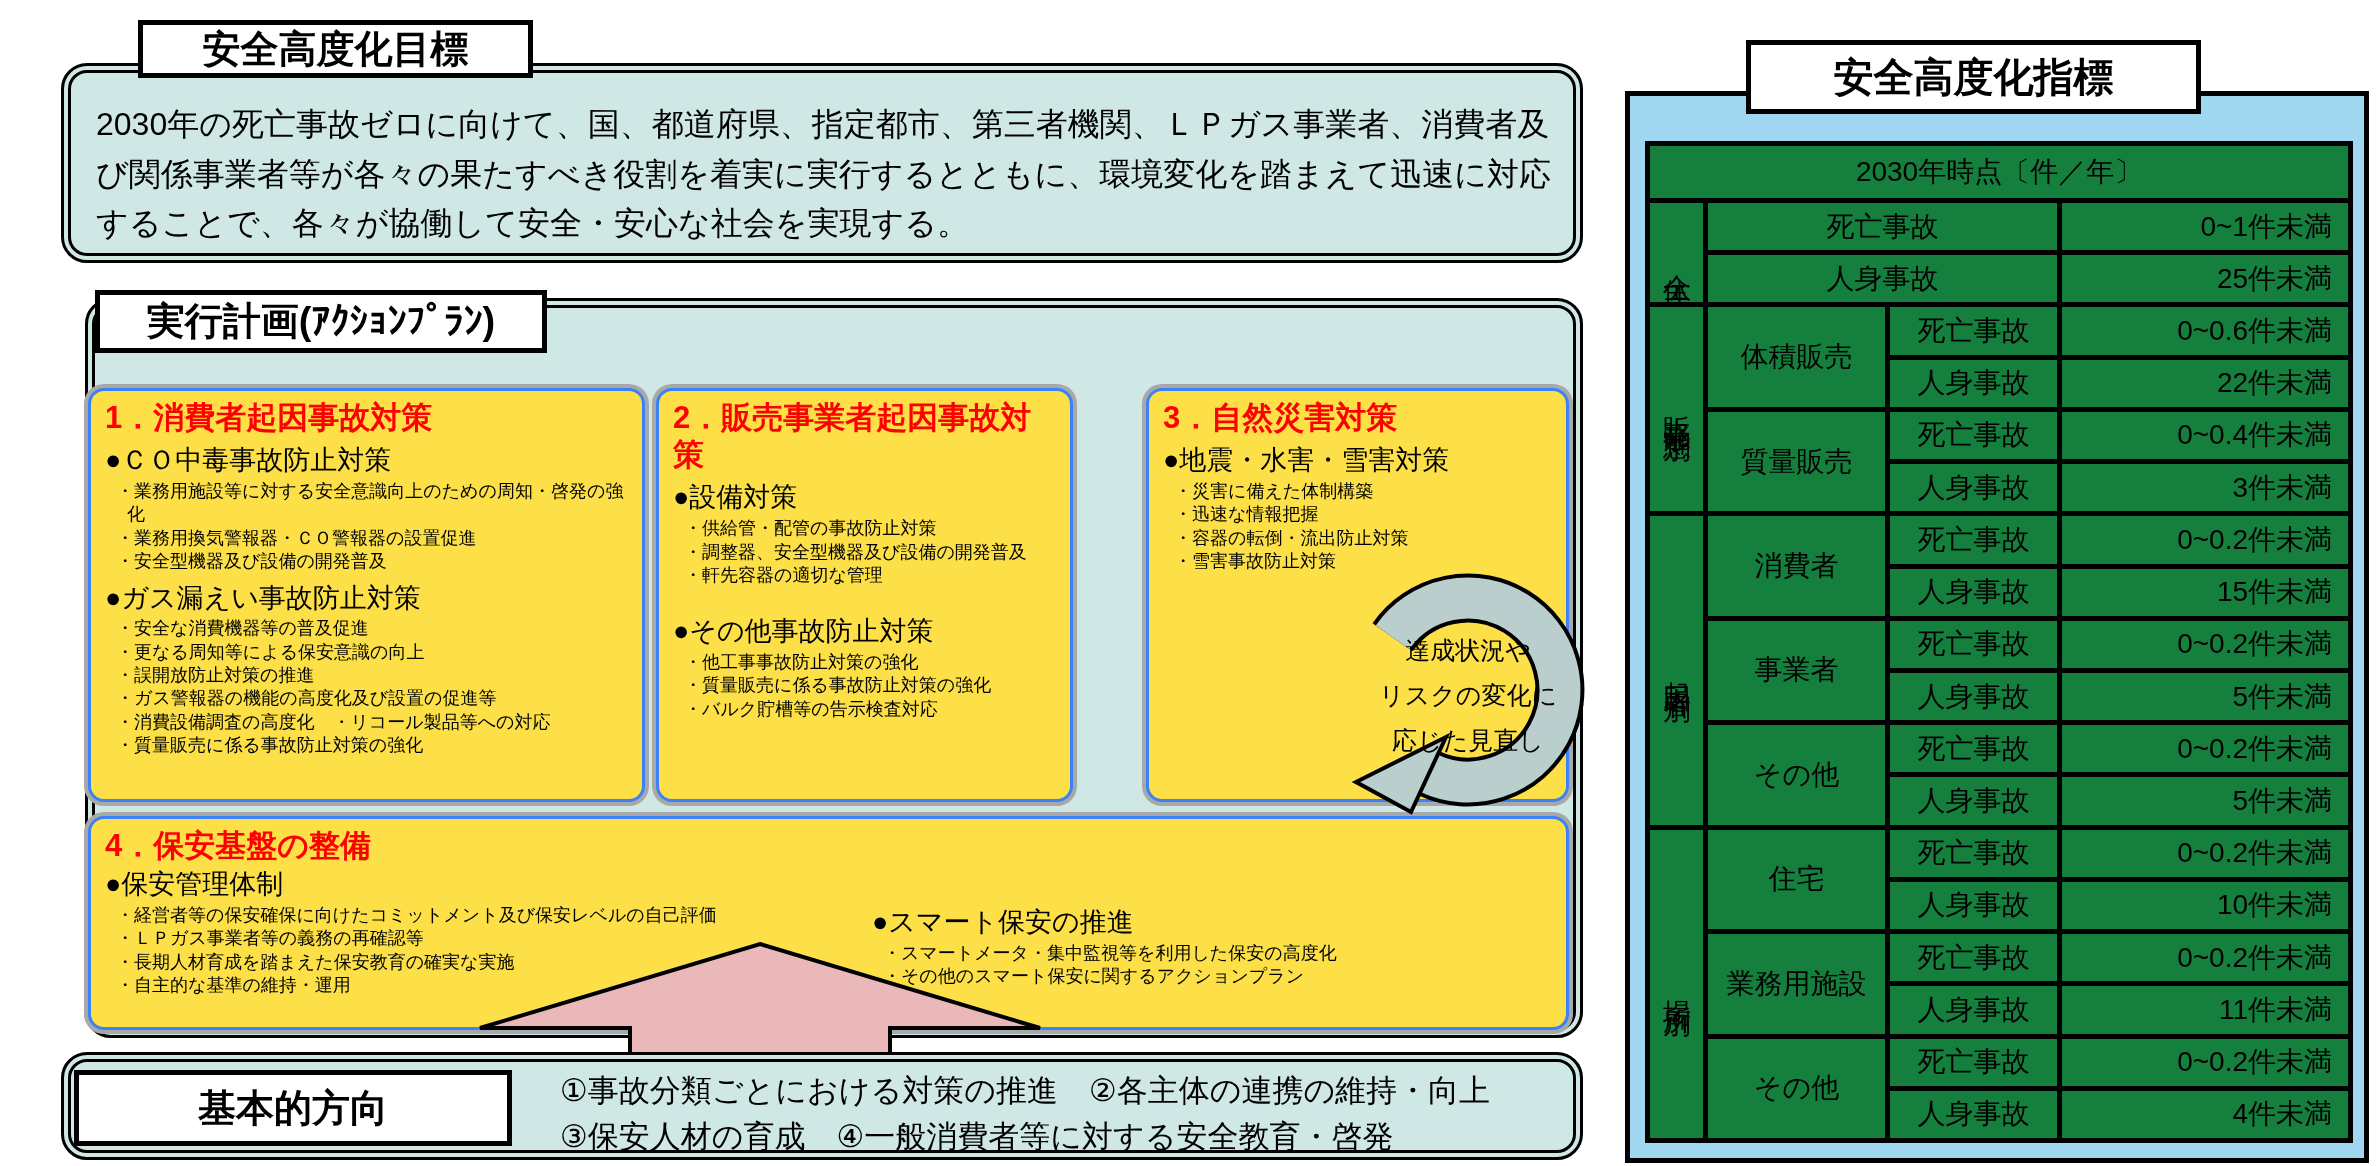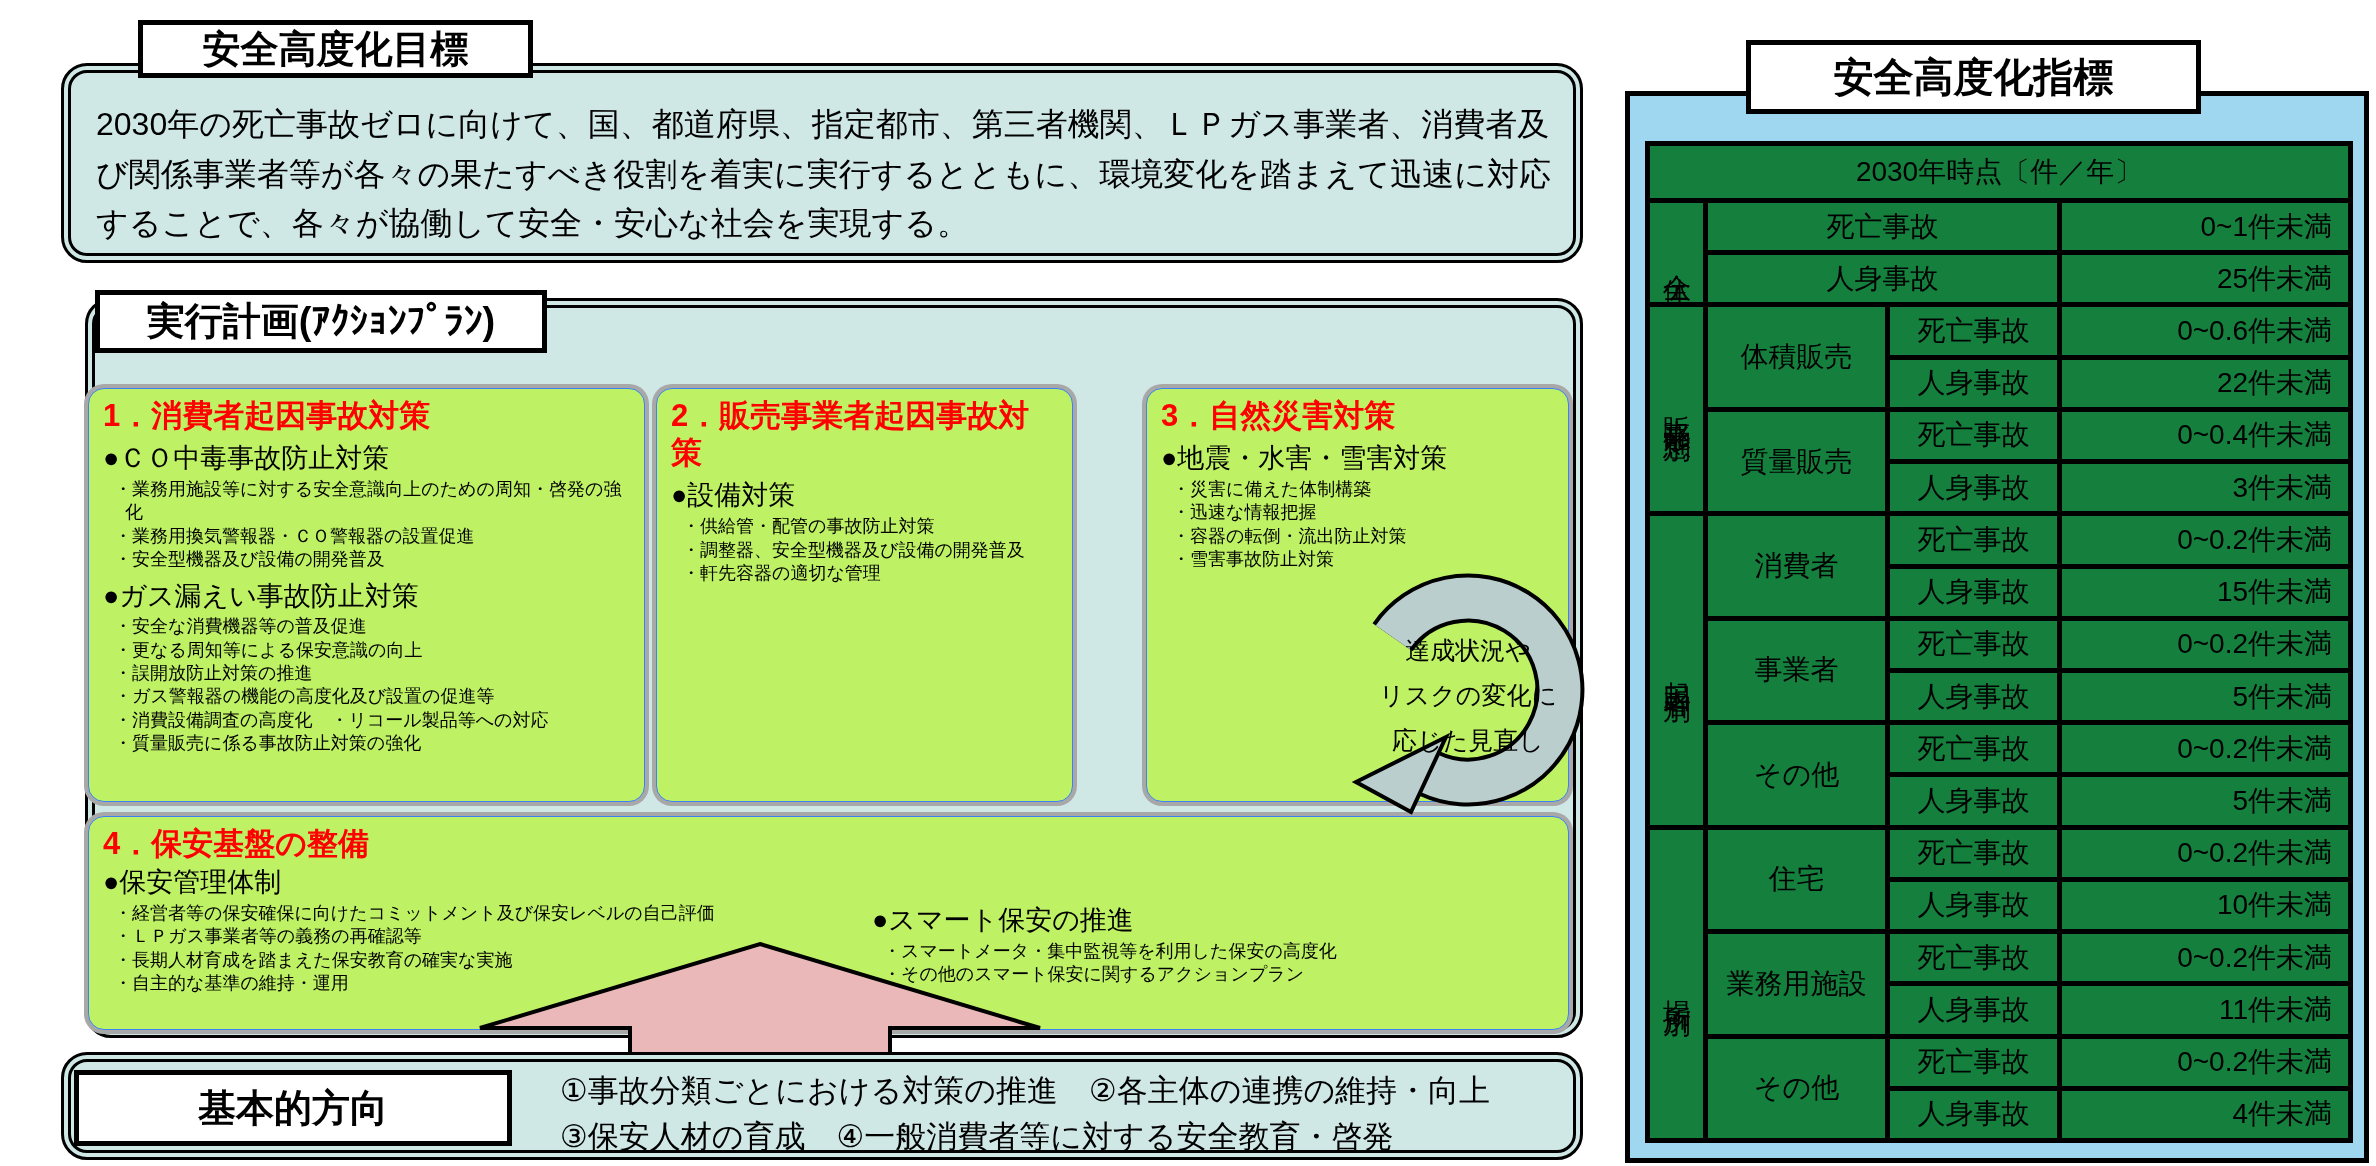--- a/index.html
+++ b/index.html
@@ -4,21 +4,21 @@
 <style>
   html,body{margin:0;padding:0;background:#fff;}
   .canvas{position:relative;width:2376px;height:1166px;background:#ffffff;overflow:hidden;
           font-family:"Liberation Sans","DejaVu Sans",sans-serif;color:#000;}
   
   .dbl-box{position:absolute;background:#cfe8e6;border:10px double #000;border-radius:26px;box-sizing:border-box;}
   
   .label-box{position:absolute;background:#fff;border:5px solid #000;display:flex;align-items:center;justify-content:center;
              font-weight:bold;box-sizing:border-box;z-index:6;}
   
-  .card{position:absolute;background:#bef264;border:1px solid #3b82f6;border-radius:16px;box-shadow:0 0 0 4px #a8a8a8;
+  .card{position:absolute;background:#fde047;border:3px solid #3b82f6;border-radius:16px;box-shadow:0 0 0 4px #a8a8a8;
         box-sizing:border-box;padding:8px 14px 6px 14px;z-index:3;}
   .card-title{color:#ff0000;font-weight:bold;font-size:31px;line-height:1.2;margin-bottom:4px;}
   .sec{margin-top:8px;}
   .sec-head{font-size:27px;line-height:1.25;margin-bottom:2px;}
   .item{font-size:18px;line-height:1.3;padding-left:22px;text-indent:-11px;}
   .cols{display:flex;}
   .col-left{width:53%;}
   .col-right{width:47%;margin-top:38px;}
   .goal-text{position:absolute;left:96px;top:100px;width:1478px;font-size:32px;line-height:1.55;z-index:2;}
   .dir-text{position:absolute;left:560px;top:1068px;width:1010px;font-size:31px;line-height:1.48;z-index:6;}
@@ -69,20 +69,26 @@
     </div>
   </div>
 
   <div class="card" style="left:656px;top:388px;width:417px;height:414px;">
     <div class="card-title">2．販売事業者起因事故対策</div>
     <div class="sec">
       <div class="sec-head">●設備対策</div>
       <div class="item">・供給管・配管の事故防止対策</div>
       <div class="item">・調整器、安全型機器及び設備の開発普及</div>
       <div class="item">・軒先容器の適切な管理</div>
+    </div>
+    <div class="sec" style="margin-top:28px;">
+      <div class="sec-head">●その他事故防止対策</div>
+      <div class="item">・他工事事故防止対策の強化</div>
+      <div class="item">・質量販売に係る事故防止対策の強化</div>
+      <div class="item">・バルク貯槽等の告示検査対応</div>
     </div>
   </div>
 
   <div class="card" style="left:1146px;top:388px;width:423px;height:414px;">
     <div class="card-title">3．自然災害対策</div>
     <div class="sec">
       <div class="sec-head">●地震・水害・雪害対策</div>
       <div class="item">・災害に備えた体制構築</div>
       <div class="item">・迅速な情報把握</div>
       <div class="item">・容器の転倒・流出防止対策</div>

